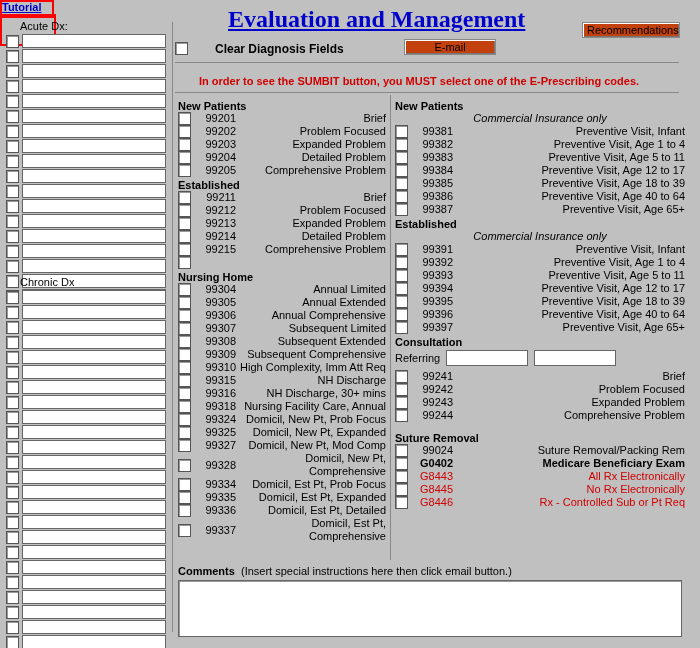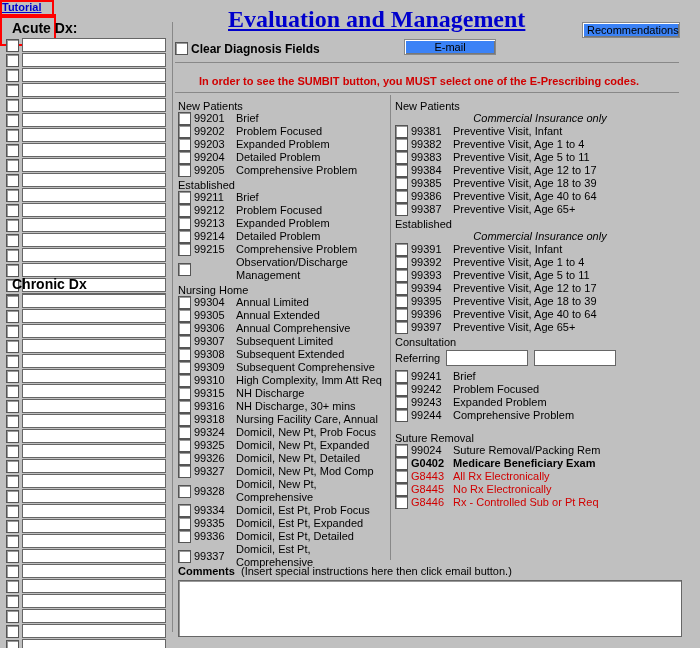--- a/index.html
+++ b/index.html
@@ -19,56 +19,56 @@
     position:absolute;left:2px;top:1px;
     color:#0000cc;text-decoration:underline;font-weight:bold;
     font-size:11px;cursor:pointer;
   }
   .title{
     position:absolute;left:228px;top:6px;
     color:#0000cc;font-family:"Times New Roman",serif;
     font-size:24px;font-weight:bold;text-decoration:underline;
   }
   .btn{
-    background:#3b82f6;border:1px solid #888;box-shadow:inset 1px 1px #fff, inset -1px -1px #777;
+    background:#c2410c;border:1px solid #888;box-shadow:inset 1px 1px #fff, inset -1px -1px #777;
     font-size:11px;text-align:center;padding:1px 4px;cursor:pointer;display:inline-block;
   }
   .rec-btn{position:absolute;right:20px;top:22px;width:88px;}
   .email-btn{position:absolute;left:404px;top:39px;width:82px;}
   .cb{
     width:11px;height:11px;display:inline-block;flex:0 0 11px;
     background:#fff;border:1px solid #555;box-shadow:inset 1px 1px #999;
     vertical-align:middle;margin-right:3px;cursor:pointer;
   }
-  .clear-dx{position:absolute;left:175px;top:42px;font-weight:bold;font-size:12px;display:flex;align-items:flex-start;}
+  .clear-dx{position:absolute;left:175px;top:42px;font-weight:bold;font-size:12px;display:flex;align-items:flex-start;gap:24px;}
   .hr-top{position:absolute;left:175px;top:62px;width:504px;border-top:1px solid #888;}
   .hr-left{position:absolute;left:172px;top:22px;height:610px;border-left:1px solid #888;}
   .warn{
     position:absolute;left:175px;top:75px;right:5px;
     color:#d00000;font-weight:bold;font-size:11px;padding-left:24px;
   }
   .hr-mid{position:absolute;left:175px;top:92px;width:504px;border-top:1px solid #888;}
   .v-split{position:absolute;left:390px;top:95px;height:465px;border-left:1px solid #888;}
 
   
   .dx-panel{position:absolute;left:6px;width:160px;}
   #acute{top:20px;}
   #chronic{top:276px;}
-  .dx-title{font-weight:bold;font-size:14px;margin-left:6px;margin-bottom:2px;}
+  .dx-title{font-weight:normal;font-size:11px;margin-left:14px;margin-bottom:2px;}
   .dx-rows{display:flex;flex-direction:column;gap:1px;}
   .dx-row{display:flex;align-items:center;}
   .dx-input{flex:1 1 auto;height:12px;border:1px solid #666;background:#fff;}
 
   
   .col{position:absolute;top:98px;font-size:11px;}
   #colL{left:178px;width:208px;}
   #colR{left:395px;width:290px;}
-  .hd{font-weight:normal;margin-top:2px;}
+  .hd{font-weight:bold;margin-top:2px;}
   .sub{font-style:italic;margin:0 0 1px 0;text-align:center;}
-  .row{display:flex;align-items:center;line-height:13px;margin-left:0;}
+  .row{display:flex;align-items:center;line-height:13px;margin-left:0;text-align:right;}
   .row .cb{margin-left:0;}
   .code{width:42px;display:inline-block;}
   .desc{flex:1;}
   .red{color:#d00000;}
   .ref-row{display:flex;align-items:center;margin:2px 0 4px 0;}
   .ref-input{height:14px;border:1px solid #666;background:#fff;}
   
   .comments-lbl{position:absolute;left:178px;top:565px;font-size:11px;}
   .comments-lbl b{font-weight:bold;}
   .comments-box{
@@ -331,21 +331,20 @@
         <span class="desc ">Detailed Problem</span>
       </div>
       <div class="row">
         <span class="cb"></span>
         <span class="code ">99215</span>
         <span class="desc ">Comprehensive Problem</span>
       </div>
       <div class="row">
         <span class="cb"></span>
         <span class="code "></span>
-        <span class="desc ">Observation/Discharge Management</span>
       </div>
     </div>
   <div class="hd">Nursing Home</div>
   <div id="l-nur">
       <div class="row">
         <span class="cb"></span>
         <span class="code ">99304</span>
         <span class="desc ">Annual Limited</span>
       </div>
       <div class="row">
@@ -395,25 +394,20 @@
       </div>
       <div class="row">
         <span class="cb"></span>
         <span class="code ">99324</span>
         <span class="desc ">Domicil, New Pt, Prob Focus</span>
       </div>
       <div class="row">
         <span class="cb"></span>
         <span class="code ">99325</span>
         <span class="desc ">Domicil, New Pt, Expanded</span>
-      </div>
-      <div class="row">
-        <span class="cb"></span>
-        <span class="code ">99326</span>
-        <span class="desc ">Domicil, New Pt, Detailed</span>
       </div>
       <div class="row">
         <span class="cb"></span>
         <span class="code ">99327</span>
         <span class="desc ">Domicil, New Pt, Mod Comp</span>
       </div>
       <div class="row">
         <span class="cb"></span>
         <span class="code ">99328</span>
         <span class="desc ">Domicil, New Pt, Comprehensive</span>

